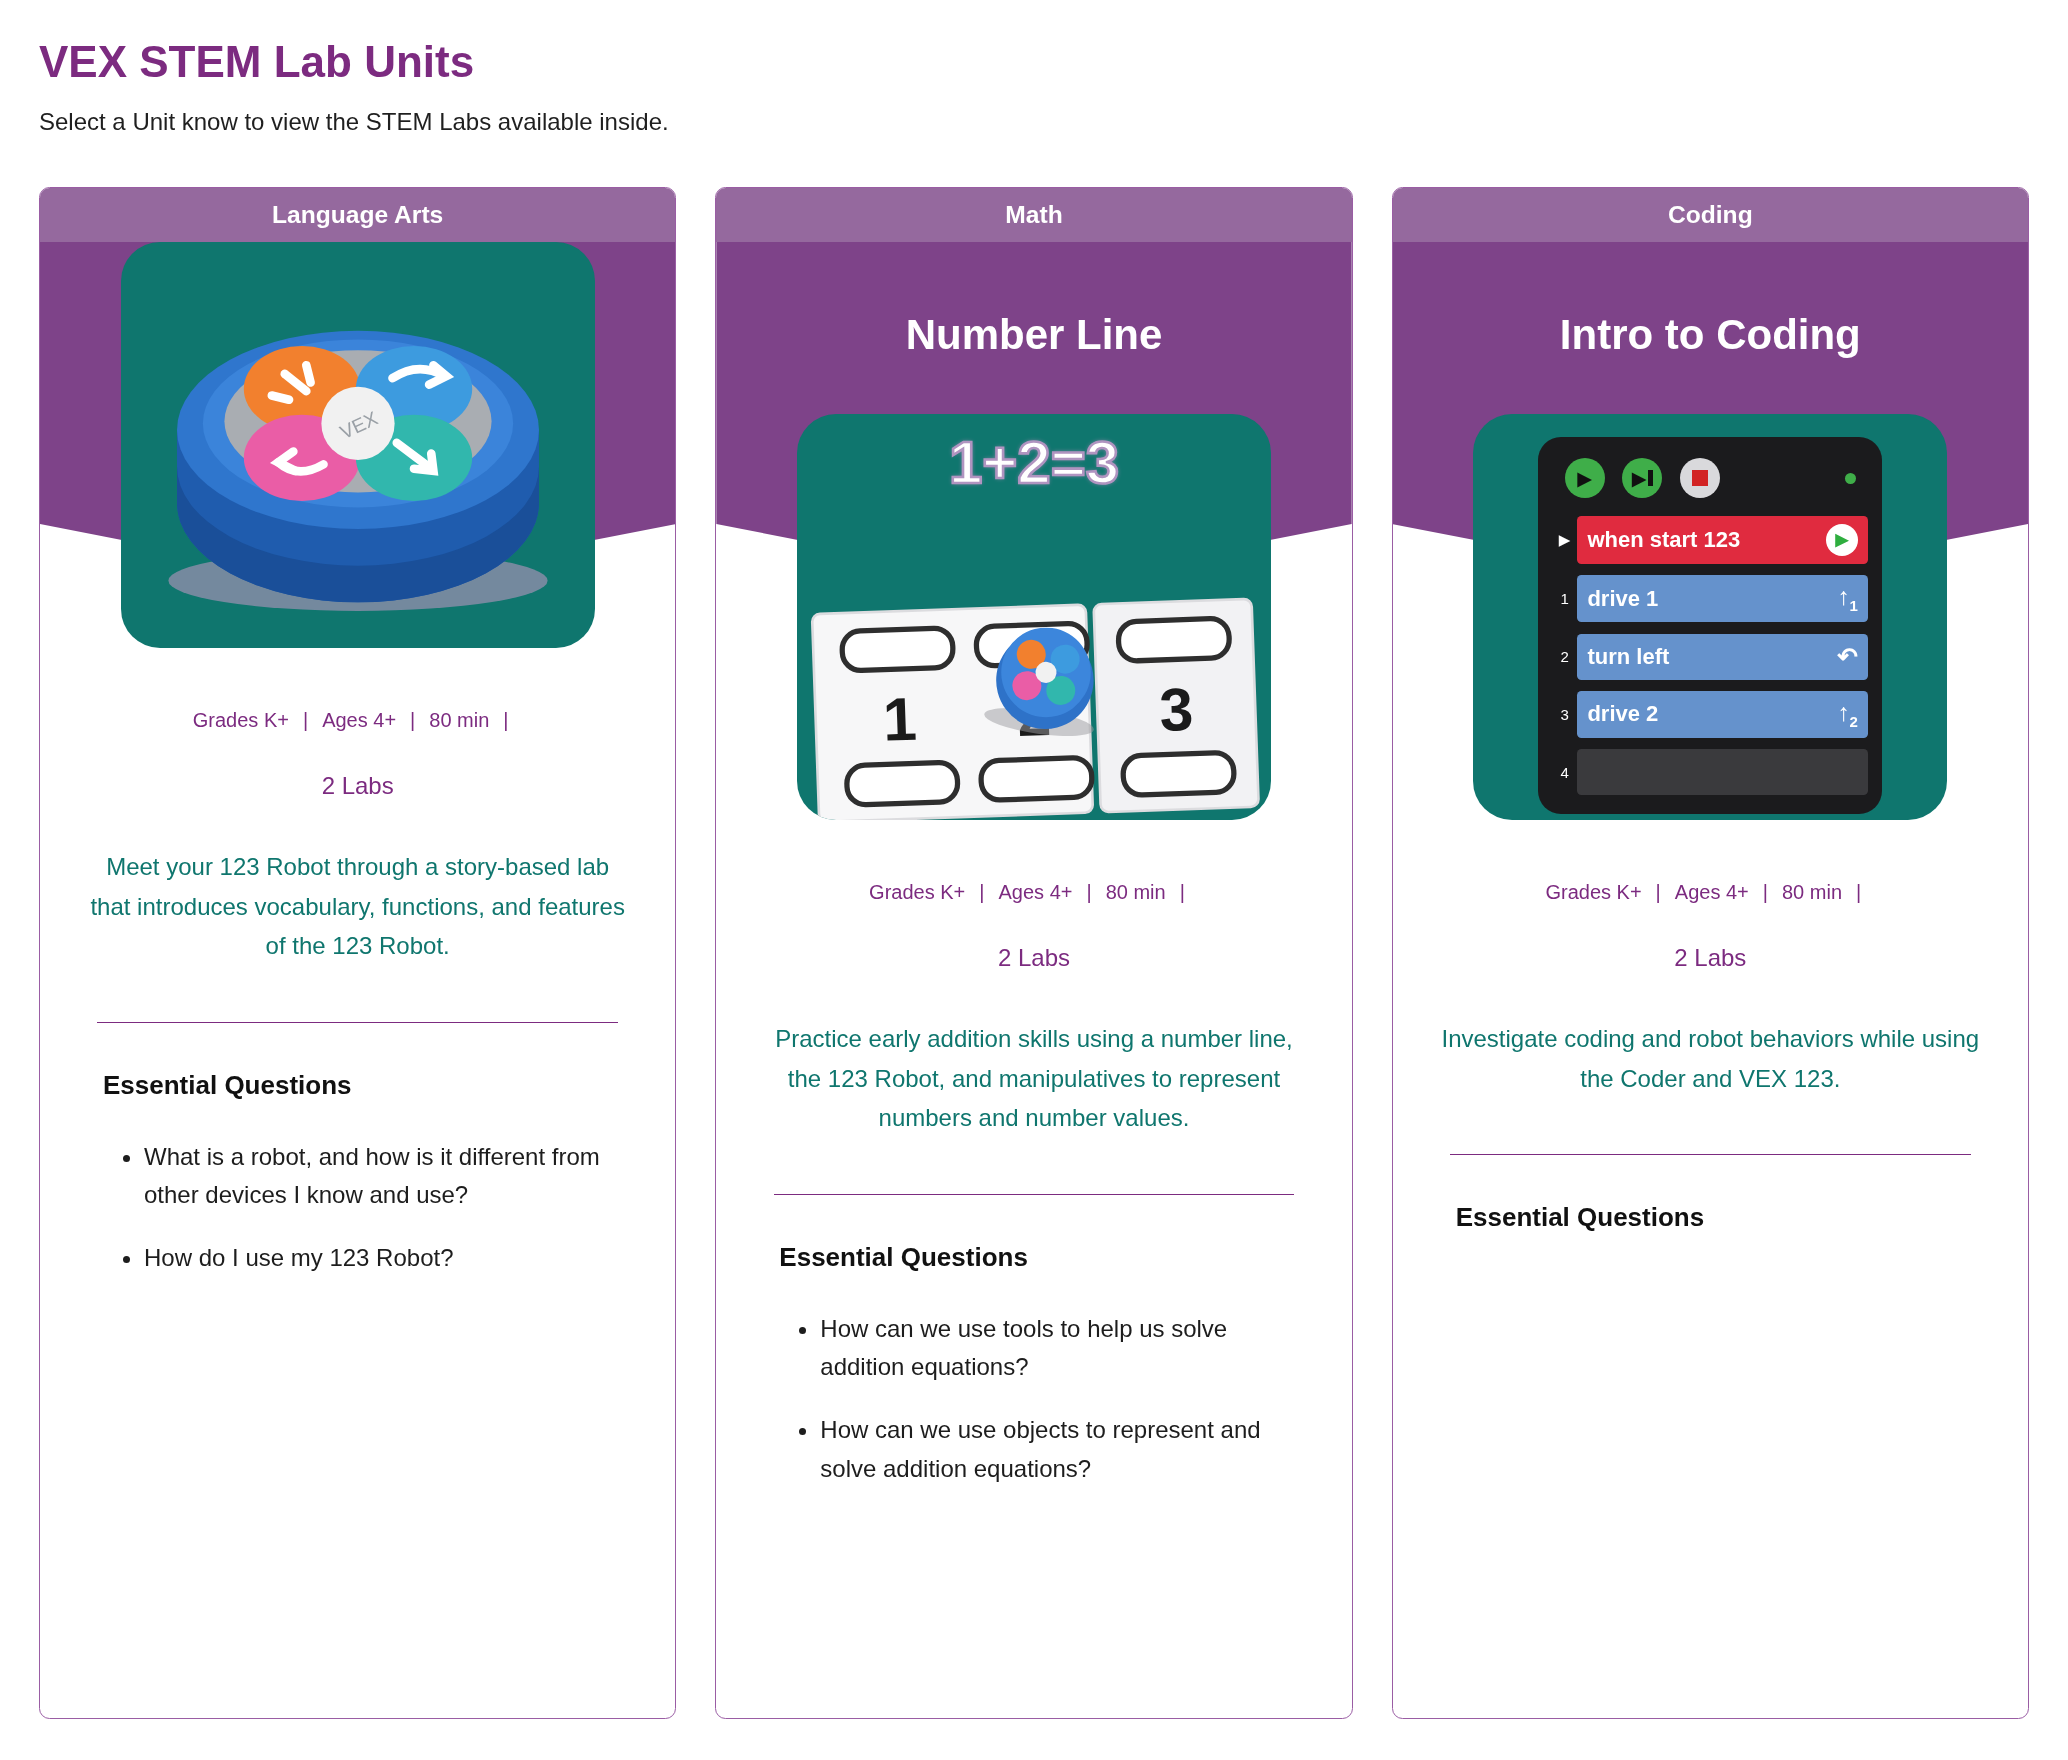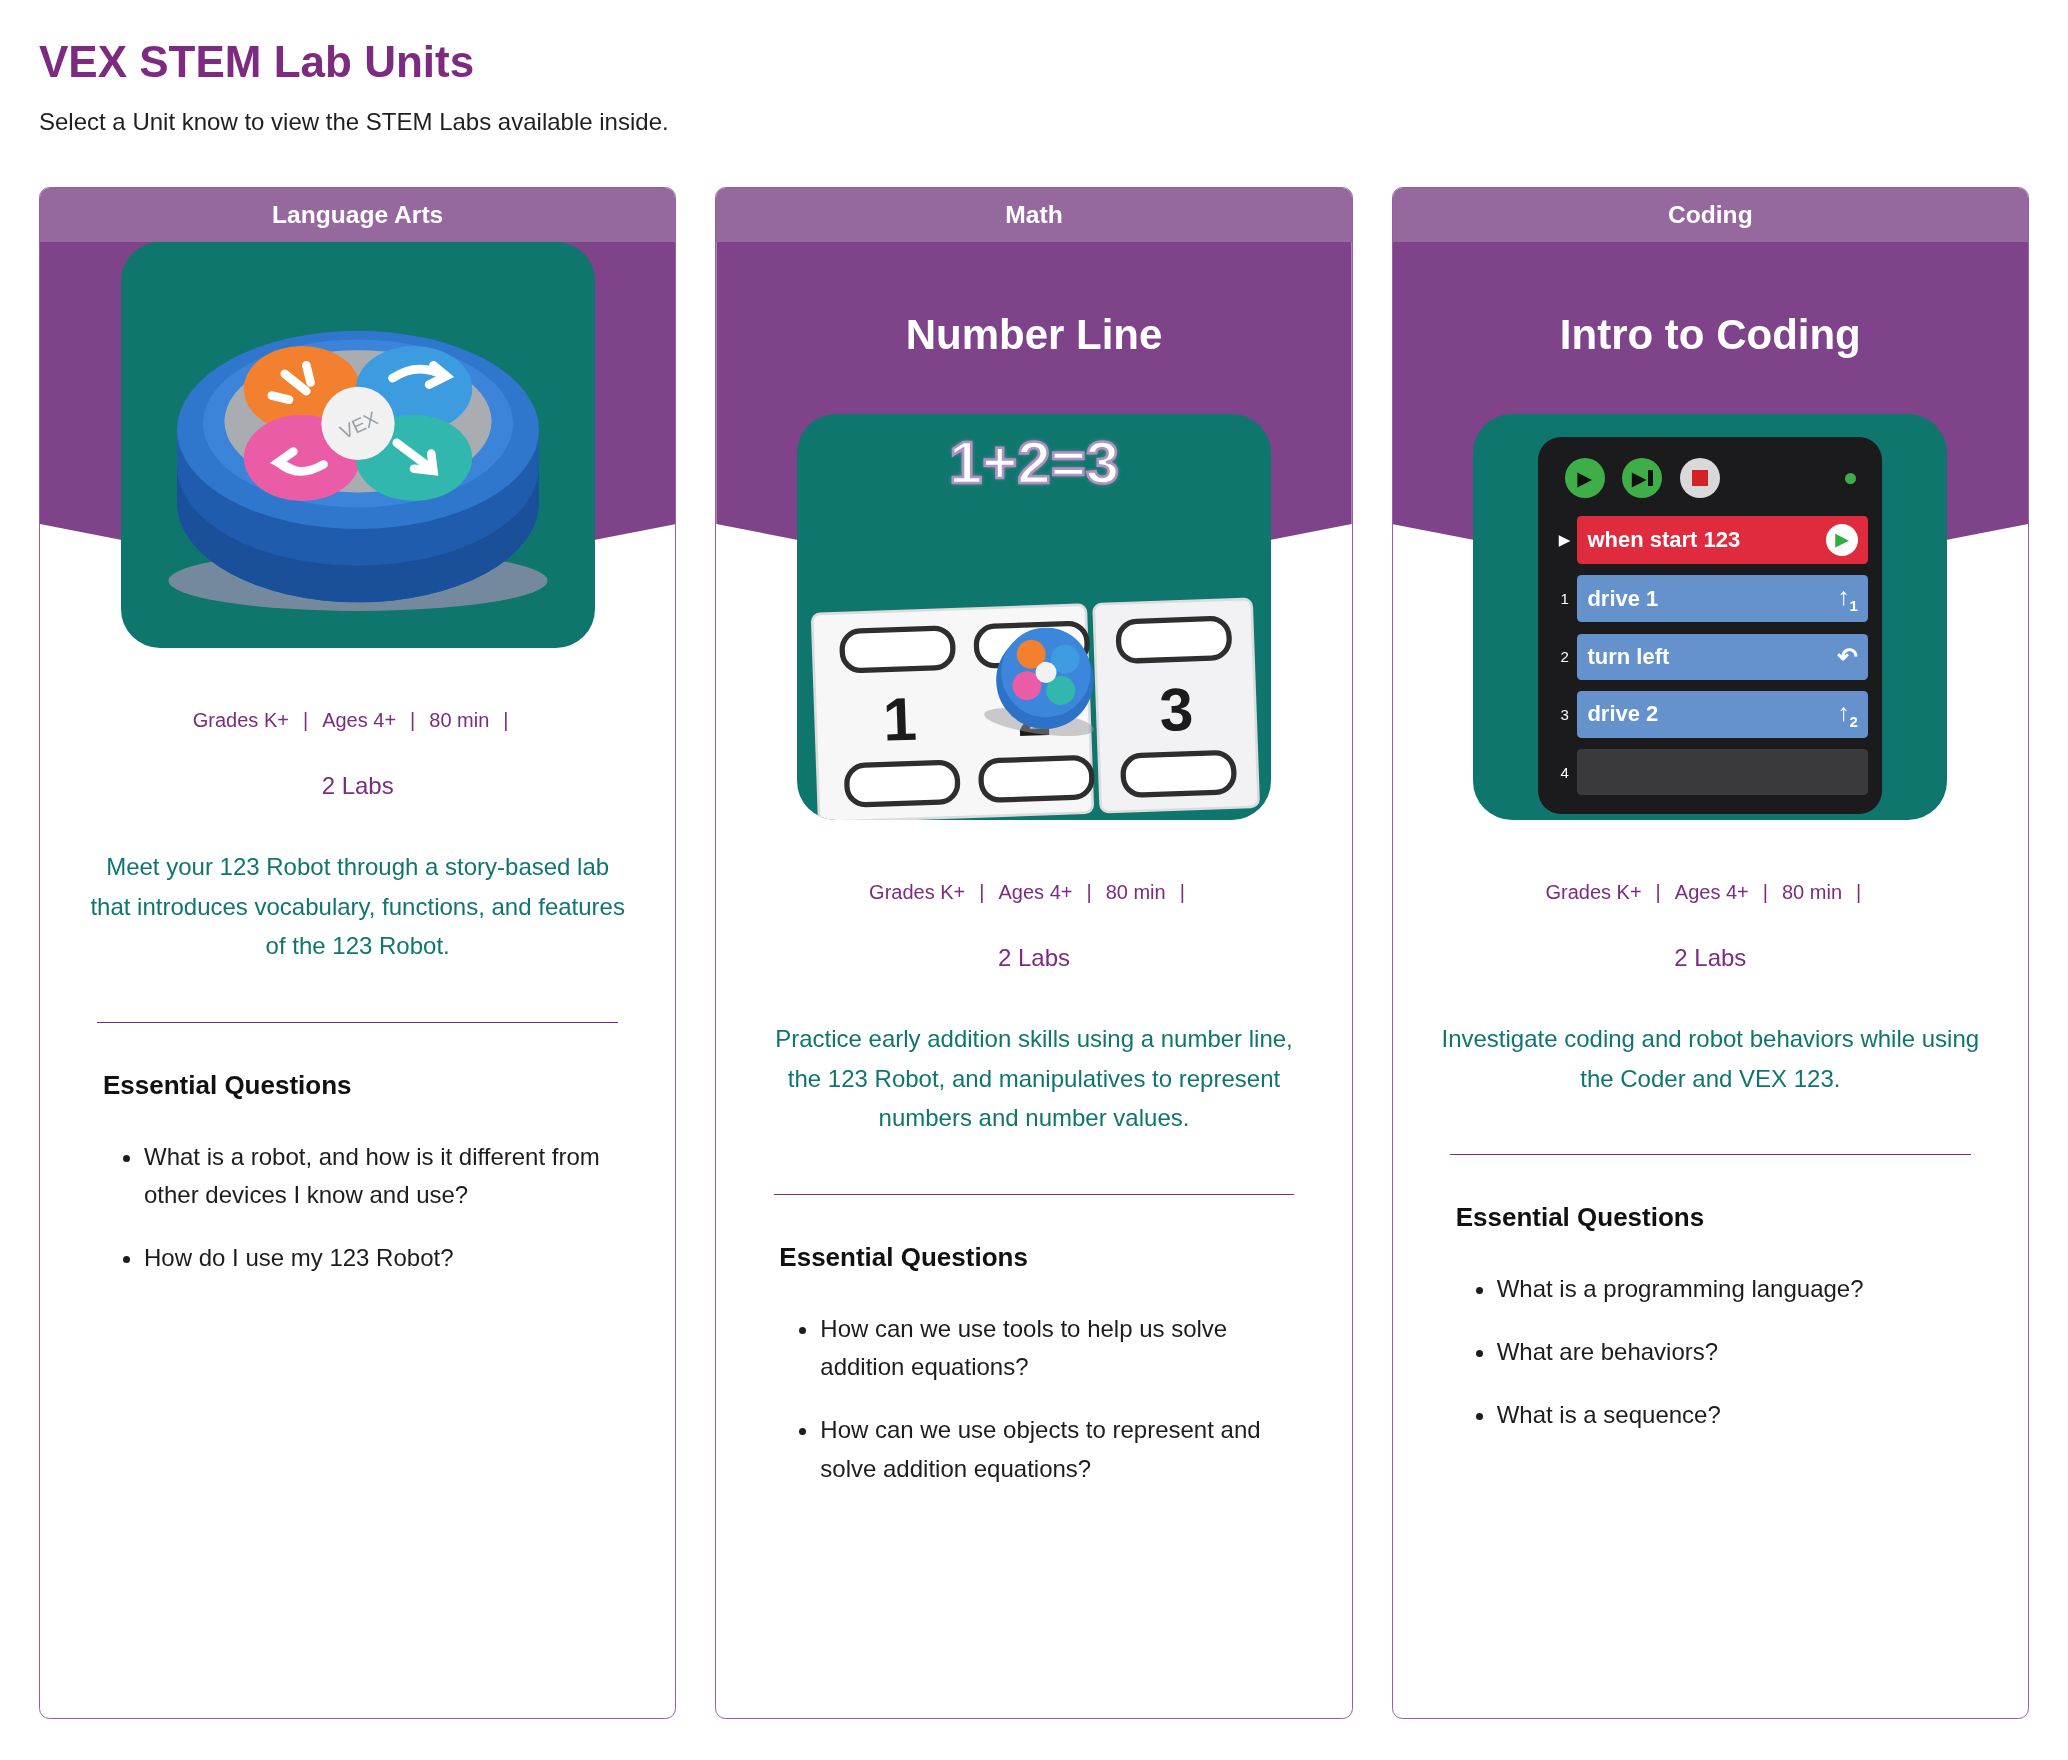--- a/index.html
+++ b/index.html
@@ -354,22 +354,17 @@
           </div>
         </div>
       </div>
       <div class="meta">
         <span>Grades K+</span><span class="sep">|</span><span>Ages 4+</span><span class="sep">|</span><span>80 min</span><span class="sep">|</span>
       </div>
       <div class="labs">2 Labs</div>
       <p class="desc">Investigate coding and robot behaviors while using the Coder and VEX 123.</p>
       <hr class="divider">
       <h3 class="eq-heading">Essential Questions</h3>
-      <ul class="questions">
-        <li>What is a programming language?</li>
-        <li>What are behaviors?</li>
-        <li>What is a sequence?</li>
-      </ul>
     </div>
 
   </div>
 </div>
 
 
 </body></html>

